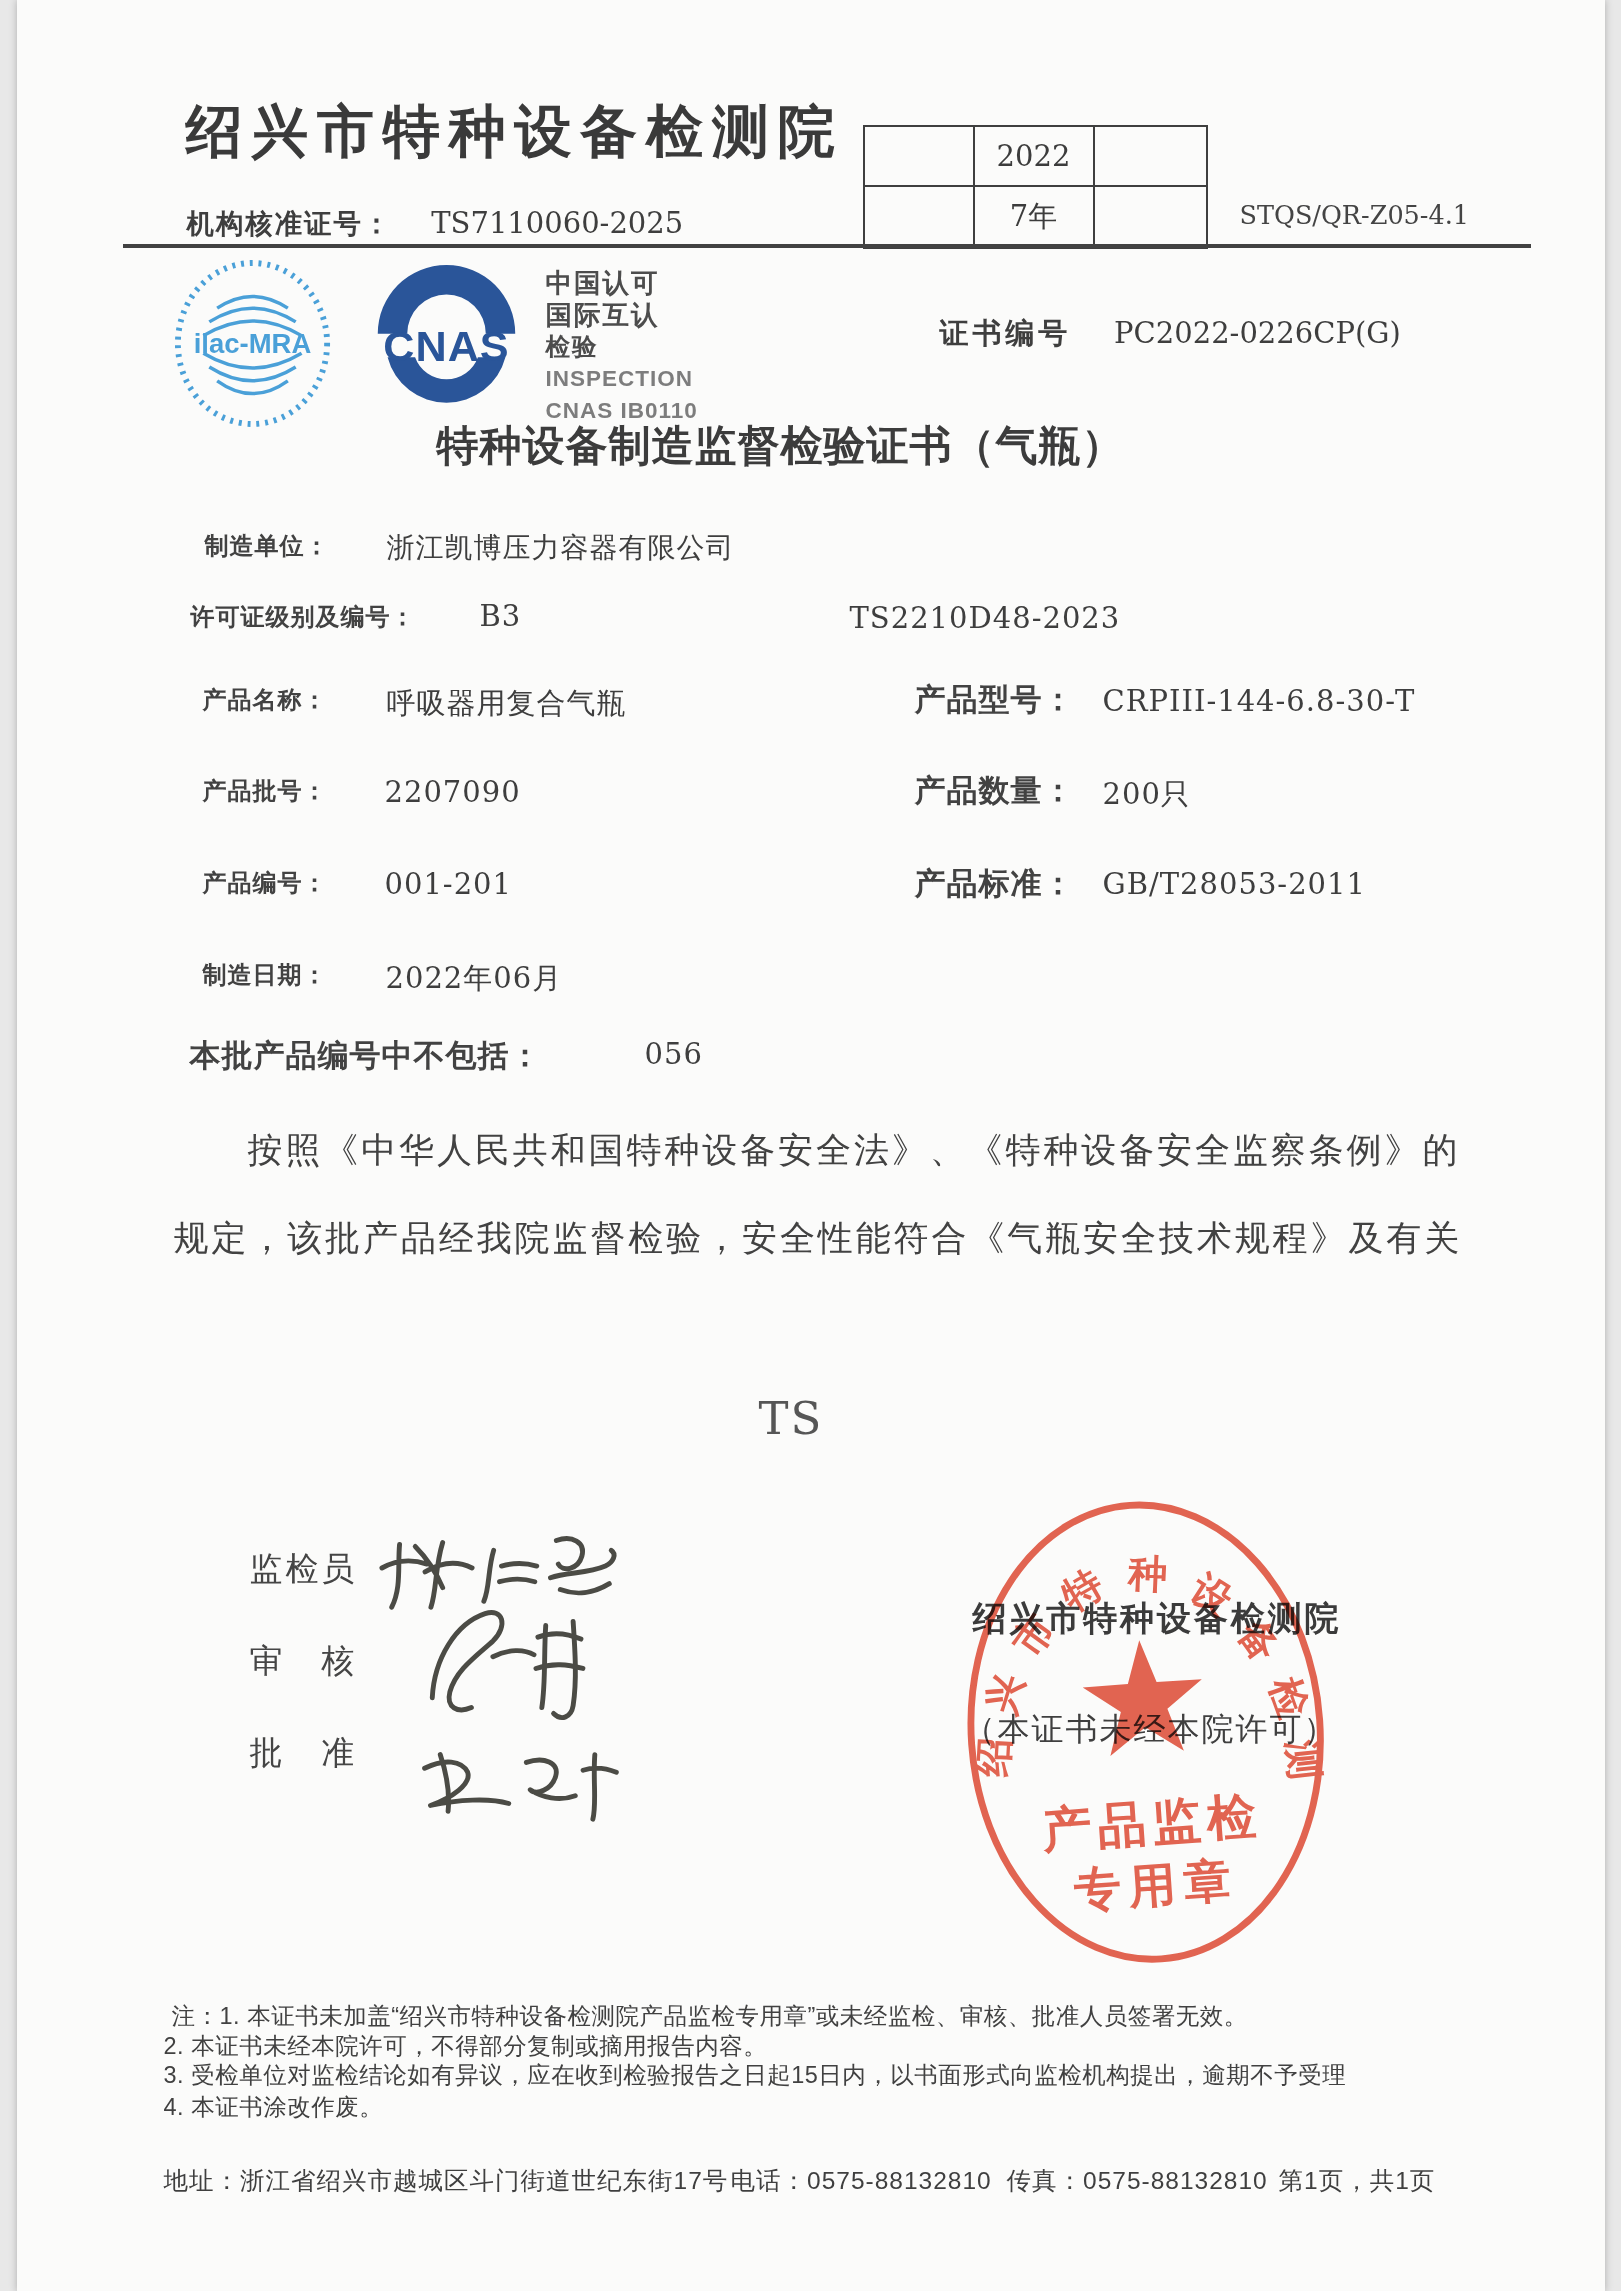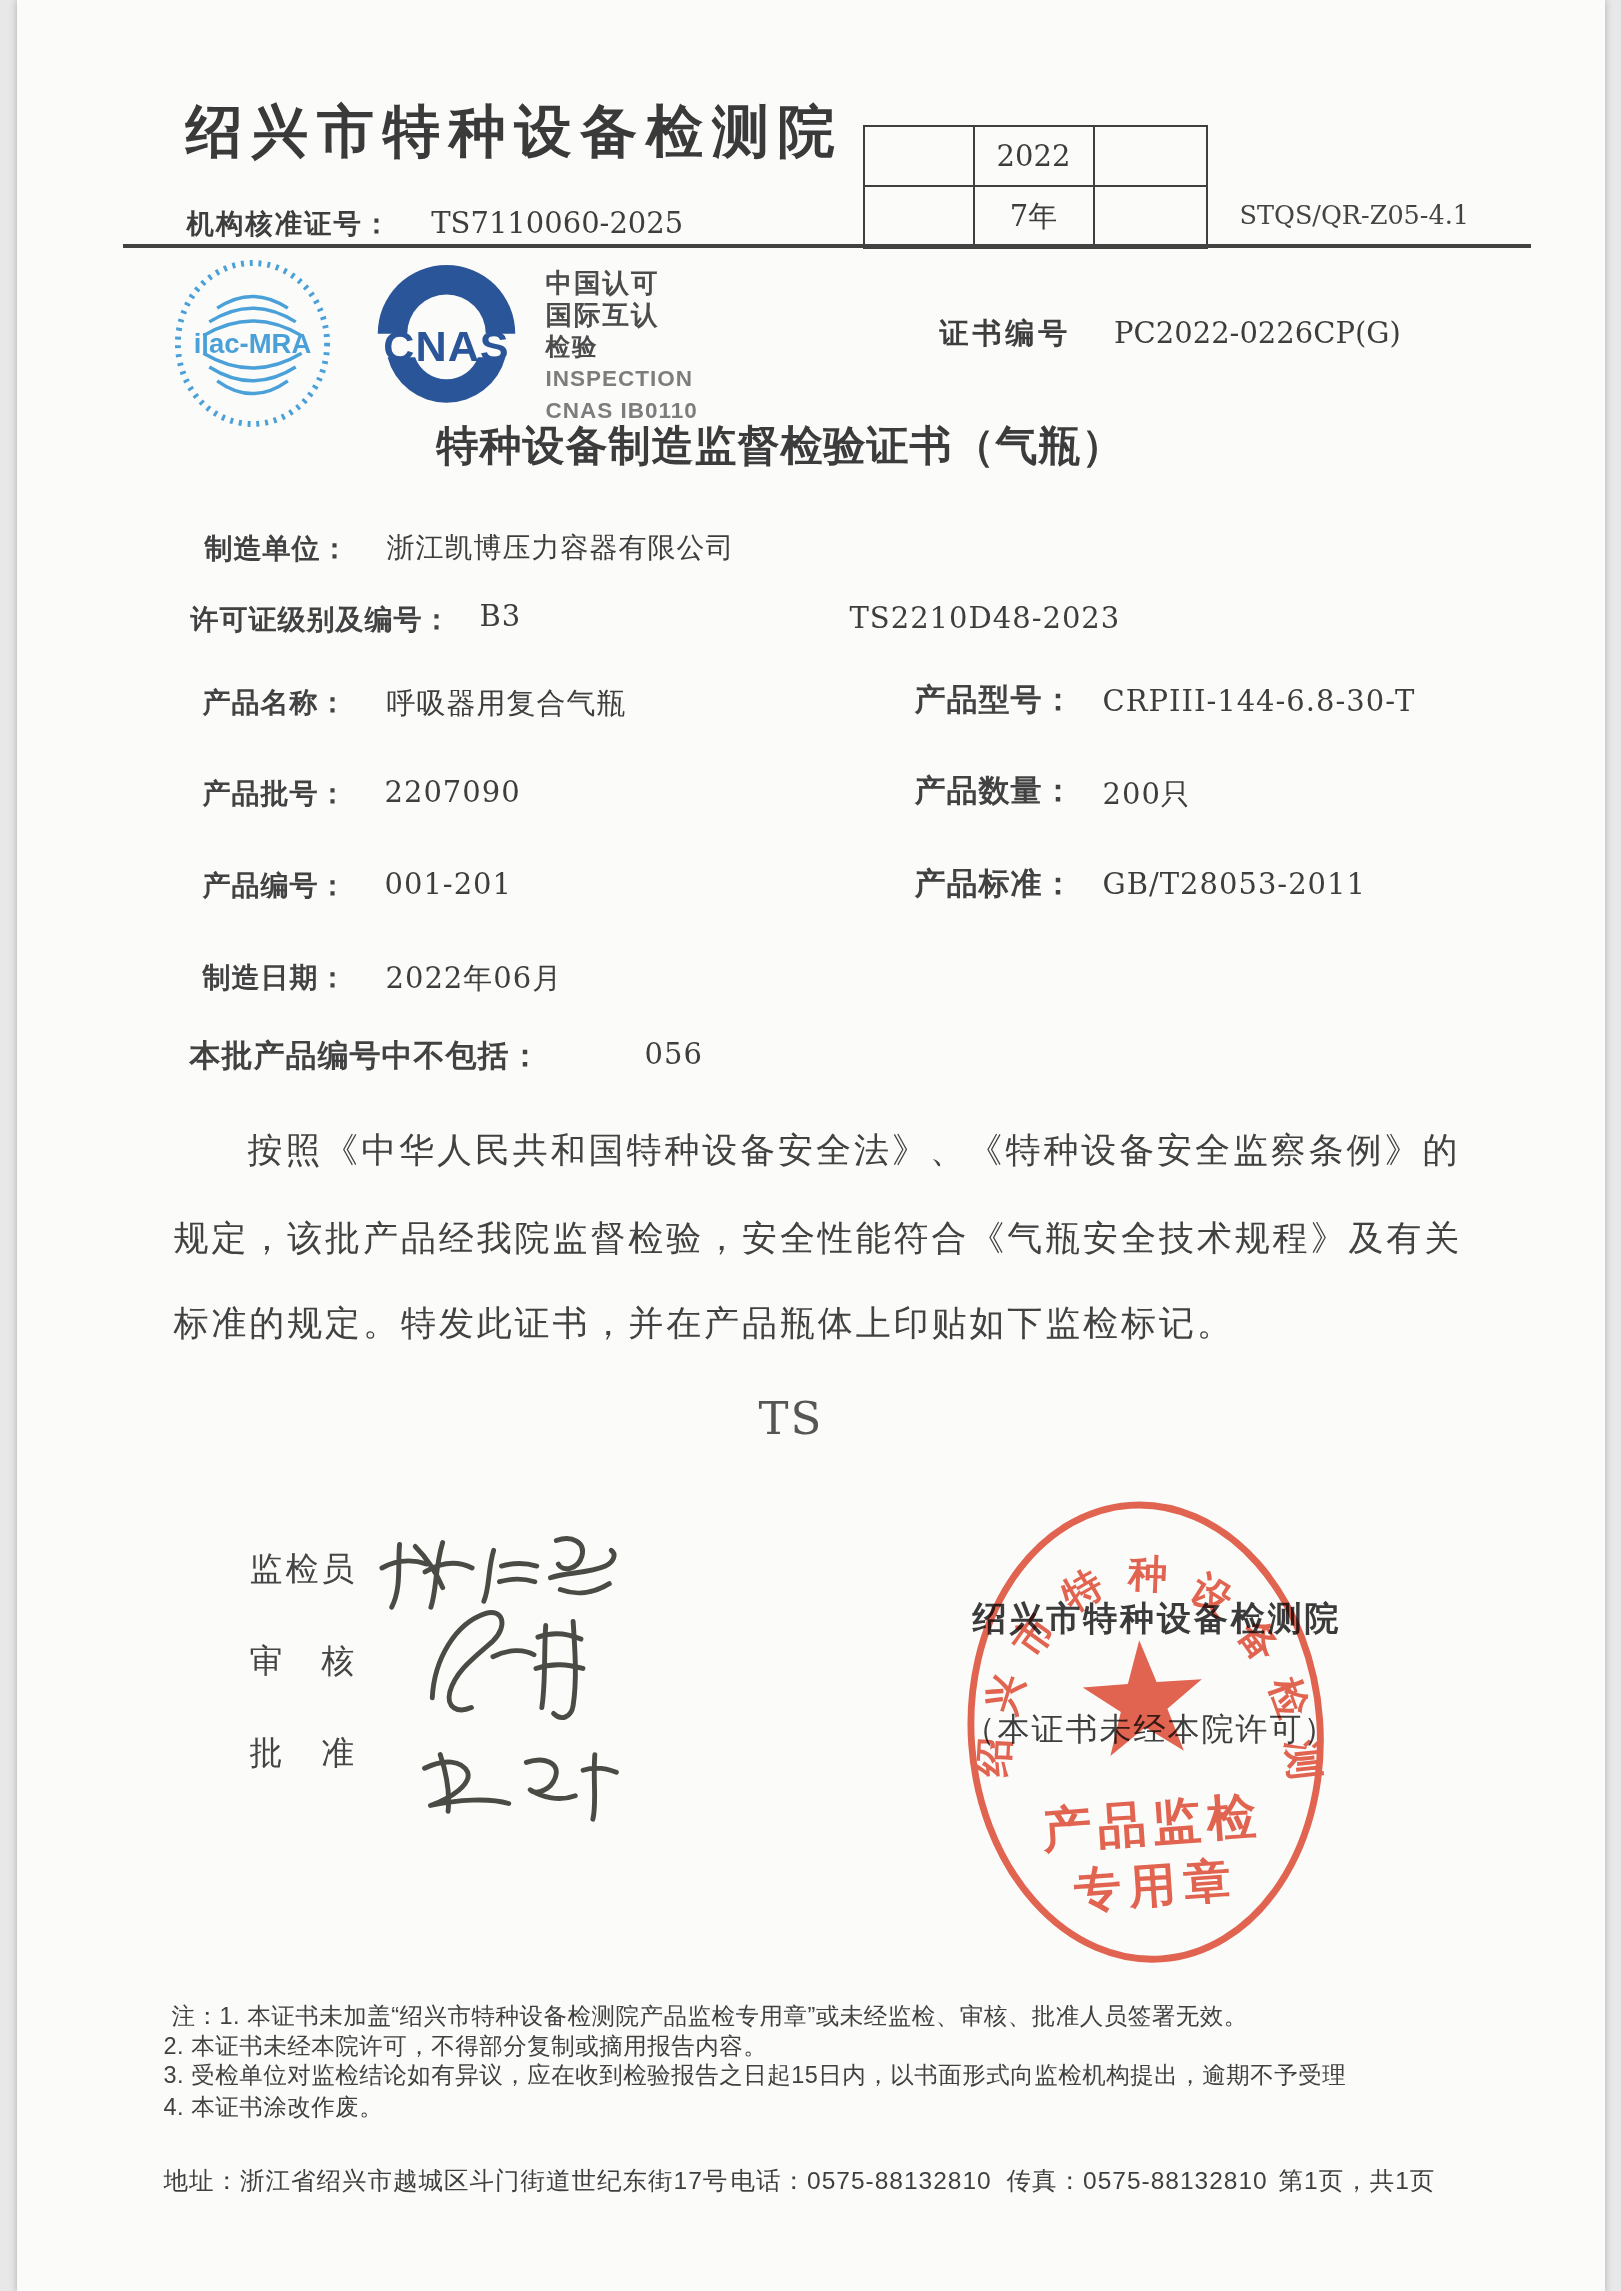--- a/index.html
+++ b/index.html
@@ -32,21 +32,21 @@
   .accred-text .cn-small{font-size:24.5px;color:#4c4c4c;letter-spacing:2px;}
   .accred-text .en{font-size:22.5px;color:#7d7d7d;letter-spacing:1px;}
 
   .cert-no{left:923px;top:314px;font-size:29px;}
   .cert-no .lab{font-weight:600;letter-spacing:3.9px;}
   .cert-no .val{font-family:"DejaVu Serif","Liberation Serif",serif;margin-left:43px;}
 
   .main-title{left:420px;top:418px;font-size:42px;font-weight:700;
     font-family:"Liberation Sans",sans-serif;letter-spacing:1px;color:#3c3c3c;}
 
-  .flabel{font-size:28px;font-weight:600;letter-spacing:1px;color:#424242;}
+  .flabel{font-size:24px;font-weight:600;letter-spacing:1px;color:#424242;}
   .flabel-big{font-size:31px;font-weight:700;font-family:"Liberation Sans",sans-serif;letter-spacing:1px;color:#424242;}
   .fvalue{font-size:29px;font-family:"DejaVu Serif","Liberation Serif",serif;color:#3e3e3e;letter-spacing:1px;}
 
   .para{font-size:35px;font-family:"Liberation Sans",sans-serif;letter-spacing:2.9px;color:#424242;}
   .ts-mark{left:742px;top:1392px;font-size:45px;font-family:"DejaVu Serif",serif;color:#565656;letter-spacing:2px;}
 
   .sig-label{font-family:Liberation Sans, sans-serif;font-weight:500;font-size:33px;letter-spacing:2.9px;color:#454545;}
   .sig-svg path{fill:none;stroke:#4b4b45;stroke-width:5;stroke-linecap:round;stroke-linejoin:round;}
 
   .right-org{left:956px;top:1596px;font-size:34px;font-weight:600;letter-spacing:2.9px;color:#3b3b3b;}
@@ -140,21 +140,20 @@
   <span class="abs fvalue" style="left:1086px;top:867px;">GB/T28053-2011</span>
 
   <span class="abs flabel" style="left:186px;top:959px;">制造日期：</span>
   <span class="abs fvalue" style="left:369px;top:959px;">2022年06月</span>
 
   <span class="abs flabel" style="left:173px;top:1035px;font-size:31px;font-family:'Liberation Sans',sans-serif;font-weight:700;">本批产品编号中不包括：</span>
   <span class="abs fvalue" style="left:628px;top:1037px;">056</span>
 
   <div class="abs para" style="left:157px;top:1215px;">规定，该批产品经我院监督检验，安全性能符合《气瓶安全技术规程》及有关</div>
   <div class="abs para" style="left:231px;top:1127px;">按照《中华人民共和国特种设备安全法》、《特种设备安全监察条例》的</div>
-  <div class="abs para" style="left:157px;top:1300px;">标准的规定。特发此证书，并在产品瓶体上印贴如下监检标记。</div>
 
   <div class="abs ts-mark">TS</div>
 
   <span class="abs sig-label" style="left:233px;top:1547px;">监检员</span>
   <span class="abs sig-label" style="left:233px;top:1639px;">审　核</span>
   <span class="abs sig-label" style="left:233px;top:1731px;">批　准</span>
 
   <svg class="abs sig-svg" style="left:361px;top:1517px;" width="245" height="103" viewBox="0 0 250 105">
     <path d="M22 28 C20 50 24 72 14 92 M4 52 C22 42 38 44 50 48 M38 30 C52 44 60 58 66 72 M66 26 C58 52 60 74 54 92 M48 56 C68 44 84 46 96 52"></path>
     <path d="M118 34 C112 54 114 72 108 86 M126 50 C140 46 152 47 162 50 M124 66 C138 62 150 63 160 66"></path>

